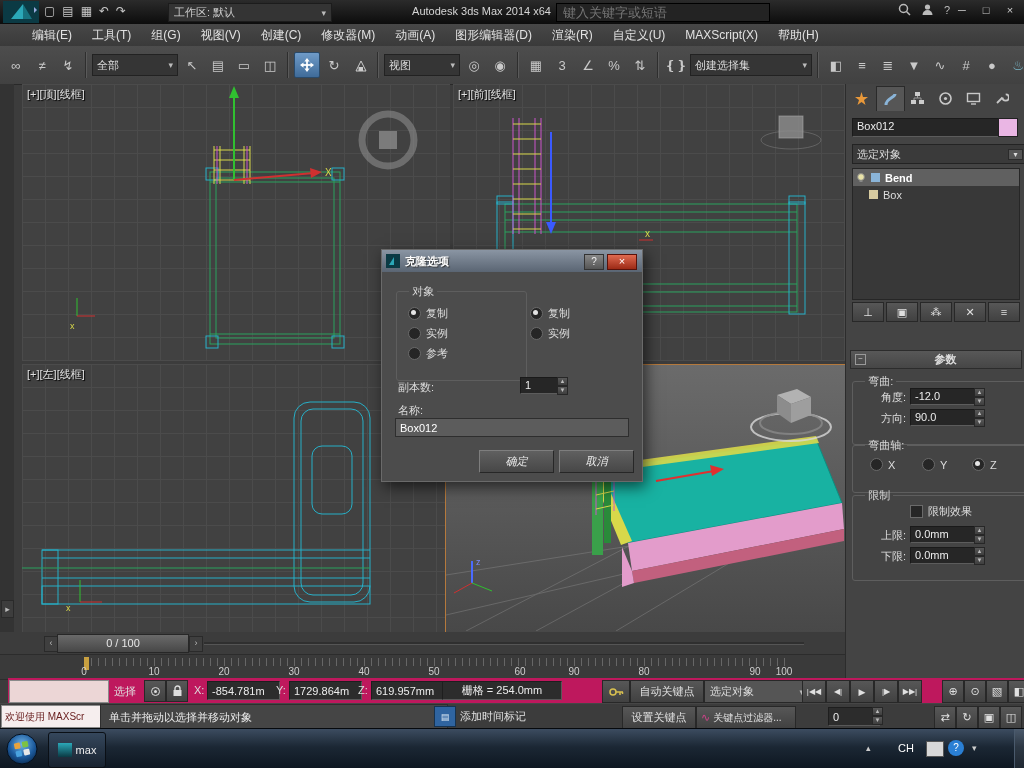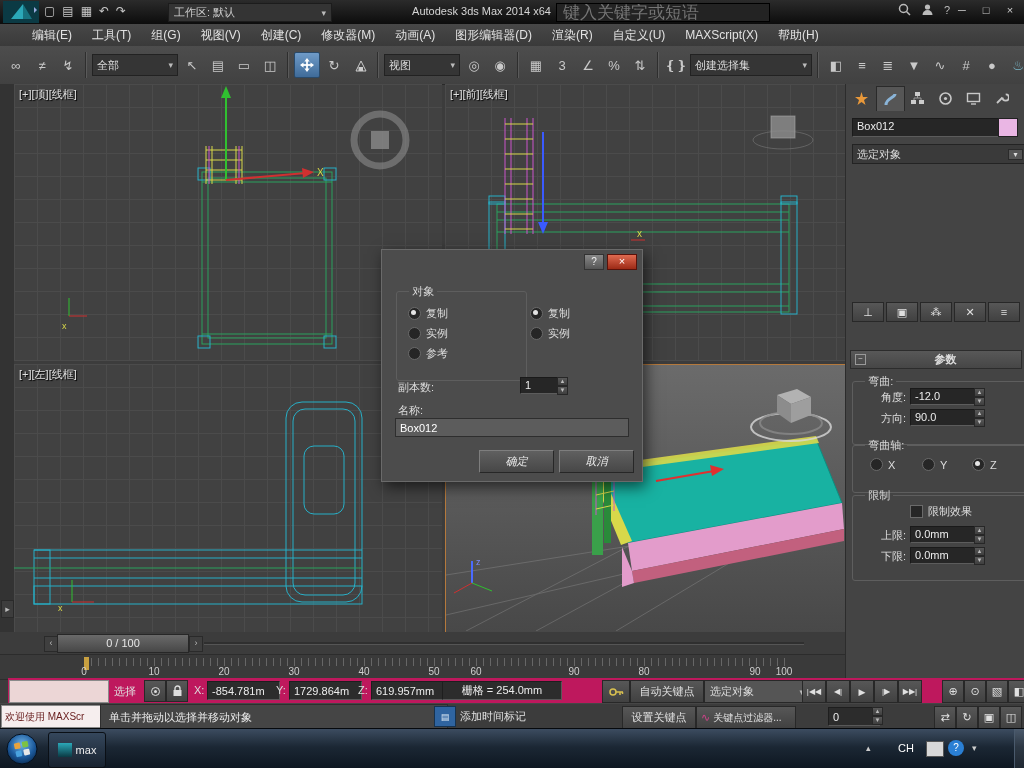--- a/index.html
+++ b/index.html
@@ -9,21 +9,21 @@
   .abs{position:absolute;}
   
   .titlebar{left:0;top:0;width:1024px;height:24px;background:linear-gradient(#2b2b2b,#0c0c0c);}
   .qat{display:flex;align-items:center;gap:7px;position:absolute;left:44px;top:4px;color:#c8c8c8;font-size:12px;}
   .qat span{cursor:default;}
   .ws-dd{position:absolute;left:168px;top:3px;width:152px;height:17px;background:#343434;border:1px solid #1c1c1c;
          display:flex;align-items:center;justify-content:space-between;padding:0 5px;color:#ccc;}
   .wintitle{position:absolute;left:0;top:4px;width:100%;text-align:center;color:#d5d5d5;pointer-events:none;}
   .wintitle span{margin:8px 14px;}
   .searchbox{position:absolute;left:556px;top:3px;width:200px;height:17px;background:#232323;border:1px solid #000;
-             color:#9a9a9a;font-size:17px;padding:0 6px;font-family:inherit;}
+             color:#9a9a9a;font-size:13px;padding:0 6px;font-family:inherit;}
   .tb-right{position:absolute;right:74px;top:3px;display:flex;gap:10px;align-items:center;color:#bbb;}
   .winbtns{position:absolute;right:4px;top:2px;display:flex;gap:4px;}
   .winbtn{width:20px;height:16px;display:flex;align-items:center;justify-content:center;color:#ccc;font-size:11px;}
   
   .menubar{left:0;top:24px;width:1024px;height:22px;background:linear-gradient(#474747,#3a3a3a);
            display:flex;align-items:center;padding-left:22px;border-bottom:1px solid #2b2b2b;}
   .menu-item{padding:0 10px;font-size:12px;color:#e2e2e2;cursor:default;}
   
   .toolbar{left:0;top:46px;width:1024px;height:38px;background:linear-gradient(#4d4d4d,#414141);
            border-bottom:1px solid #292929;display:flex;align-items:center;padding-left:4px;gap:2px;}
@@ -34,21 +34,21 @@
   .tb-select{height:20px;background:#353535;border:1px solid #222;display:flex;align-items:center;
              justify-content:space-between;padding:0 4px;color:#ddd;flex:none;}
   .dd-arrow{font-size:9px;color:#bbb;margin-left:5px;}
   
   .leftstrip{left:0;top:84px;width:14px;height:548px;background:#333;}
   .vp{background-color:#414141;background-image:
       linear-gradient(to right,#4b4b4b 1px,transparent 1px),
       linear-gradient(to bottom,#4b4b4b 1px,transparent 1px),
       linear-gradient(to right,#363636 1px,transparent 1px),
       linear-gradient(to bottom,#363636 1px,transparent 1px);
-      background-size:23px 23px,23px 23px,115px 115px,115px 115px;}
+      background-size:23px 23px,23px 23px,115px 115px,115px 115px;margin-left:8px;}
   .vp-label{position:absolute;left:5px;top:3px;font-size:11px;color:#e0e0e0;text-shadow:1px 1px 1px #000;z-index:3;}
   .vp-persp{background:linear-gradient(#6b6b6b,#484848);border:1px solid #b5793c;}
   
   .cmdpanel{left:845px;top:84px;width:179px;height:594px;background:#444;border-left:1px solid #2c2c2c;}
   .cp-tab{position:absolute;top:2px;width:27px;height:24px;display:flex;align-items:center;justify-content:center;}
   .cp-tab.active{background:#565656;border:1px solid #2a2a2a;border-bottom:none;}
   .numfield{background:#262626;border:1px solid #1a1a1a;border-bottom-color:#5c5c5c;border-right-color:#5c5c5c;
             color:#ececec;padding:1px 4px;overflow:hidden;white-space:nowrap;}
   .spin{width:11px;display:flex;flex-direction:column;}
   .spin span{flex:1;background:linear-gradient(#585858,#3e3e3e);border:1px solid #272727;color:#bbb;
@@ -459,20 +459,34 @@
     <div class="abs numfield" style="left:6px;top:34px;width:138px;height:15px">
       <span>Box012</span>
     </div>
     <div class="abs" style="left:152px;top:34px;width:18px;height:17px;background:#eab6e4;border:1px solid #222"></div>
 
     <div class="abs" style="left:6px;top:60px;width:166px;height:18px;background:#3a3a3a;border:1px solid #232323;display:flex;align-items:center;justify-content:space-between;padding:0 4px">
       <span>选定对象</span>
       <span style="background:#555;border:1px solid #2a2a2a;width:13px;text-align:center;font-size:8px">▾</span>
     </div>
 
+    <div class="abs" style="left:6px;top:84px;width:166px;height:130px;background:#383838;border:1px solid #262626">
+      <div class="row" style="height:17px;background:#606060;padding-left:3px;color:#fff;font-weight:bold">
+        <svg width="10" height="12">
+            <circle cx="5" cy="5" r="3.4" fill="#e8e2a8" stroke="#888"></circle>
+            <line x1="3.5" y1="9.5" x2="6.5" y2="9.5" stroke="#888"></line>
+          </svg>
+        <span style="width:9px;height:9px;background:#8ab4d8;display:inline-block"></span>
+        <span>Bend</span>
+      </div>
+      <div class="row" style="height:17px;padding-left:16px;color:#ddd">
+        <span style="width:9px;height:9px;background:#d8cba0;display:inline-block"></span>
+        <span>Box</span>
+      </div>
+    </div>
 
     <div class="abs row" style="left:6px;top:218px;gap:2px">
       <div class="sbtn" style="width:30px;height:18px">
           <span>⊥</span>
         </div>
       <div class="sbtn" style="width:30px;height:18px">
           <span>▣</span>
         </div>
       <div class="sbtn" style="width:30px;height:18px">
           <span>⁂</span>
@@ -554,21 +568,21 @@
 
   <div class="abs trackbar">
     <div class="ruler"></div>
     <div class="abs" style="left:84px;top:2px;width:5px;height:13px;background:#c8a040"></div>
     <span class="tick-label" style="left:72px">0</span>
     <span class="tick-label" style="left:142px">10</span>
     <span class="tick-label" style="left:212px">20</span>
     <span class="tick-label" style="left:282px">30</span>
     <span class="tick-label" style="left:352px">40</span>
     <span class="tick-label" style="left:422px">50</span>
-    <span class="tick-label" style="left:464px">60</span>
+    <span class="tick-label" style="left:508px">60</span>
     <span class="tick-label" style="left:562px">90</span>
     <span class="tick-label" style="left:632px">80</span>
     <span class="tick-label" style="left:743px">90</span>
     <span class="tick-label" style="left:772px">100</span>
   </div>
 
   <div class="abs statusA">
     <div class="abs" style="left:1px;top:2px;width:98px;height:21px;background:#ecd6d6;border:1px solid #8a8a8a"></div>
     <span class="abs" style="left:106px;top:6px;color:#e0e0e0">选择</span>
     <div class="abs sbtn" style="left:136px;top:2px;width:20px;height:20px">
@@ -702,20 +716,27 @@
     </div>
     <span class="abs" style="left:866px;top:14px;color:#ccc;font-size:9px">▴</span>
     <span class="abs" style="left:898px;top:13px;color:#fff;font-size:11px">CH</span>
     <div class="abs" style="left:926px;top:12px;width:16px;height:14px;background:#d8d8d8;border:1px solid #555"></div>
     <div class="abs" style="left:948px;top:11px;width:16px;height:16px;border-radius:50%;background:#2a7fd4;color:#fff;text-align:center;line-height:16px;font-size:10px">?</div>
     <span class="abs" style="left:972px;top:14px;color:#ccc;font-size:9px">▾</span>
     <div class="abs" style="left:1014px;top:0;width:10px;height:40px;background:rgba(255,255,255,0.08);border-left:1px solid #4a5a6c"></div>
   </div>
 
   <div class="abs dialog">
+    <div class="dlg-title">
+      <svg width="14" height="14" style="margin-left:4px">
+          <rect width="14" height="14" fill="#0b3a44"></rect>
+          <path d="M3 11 L8 3 L8 11 Z" fill="#2ba8b8"></path>
+        </svg>
+      <span class="t">克隆选项</span>
+    </div>
     <div class="dlg-help">?</div>
     <div class="dlg-close">×</div>
 
     <fieldset class="grp" style="left:12px;top:34px;width:112px;height:84px">
       <legend>对象</legend>
     </fieldset>
     <div class="abs row" style="left:26px;top:56px">
       <span class="rd on"></span>
         <span>复制</span>
     </div>

